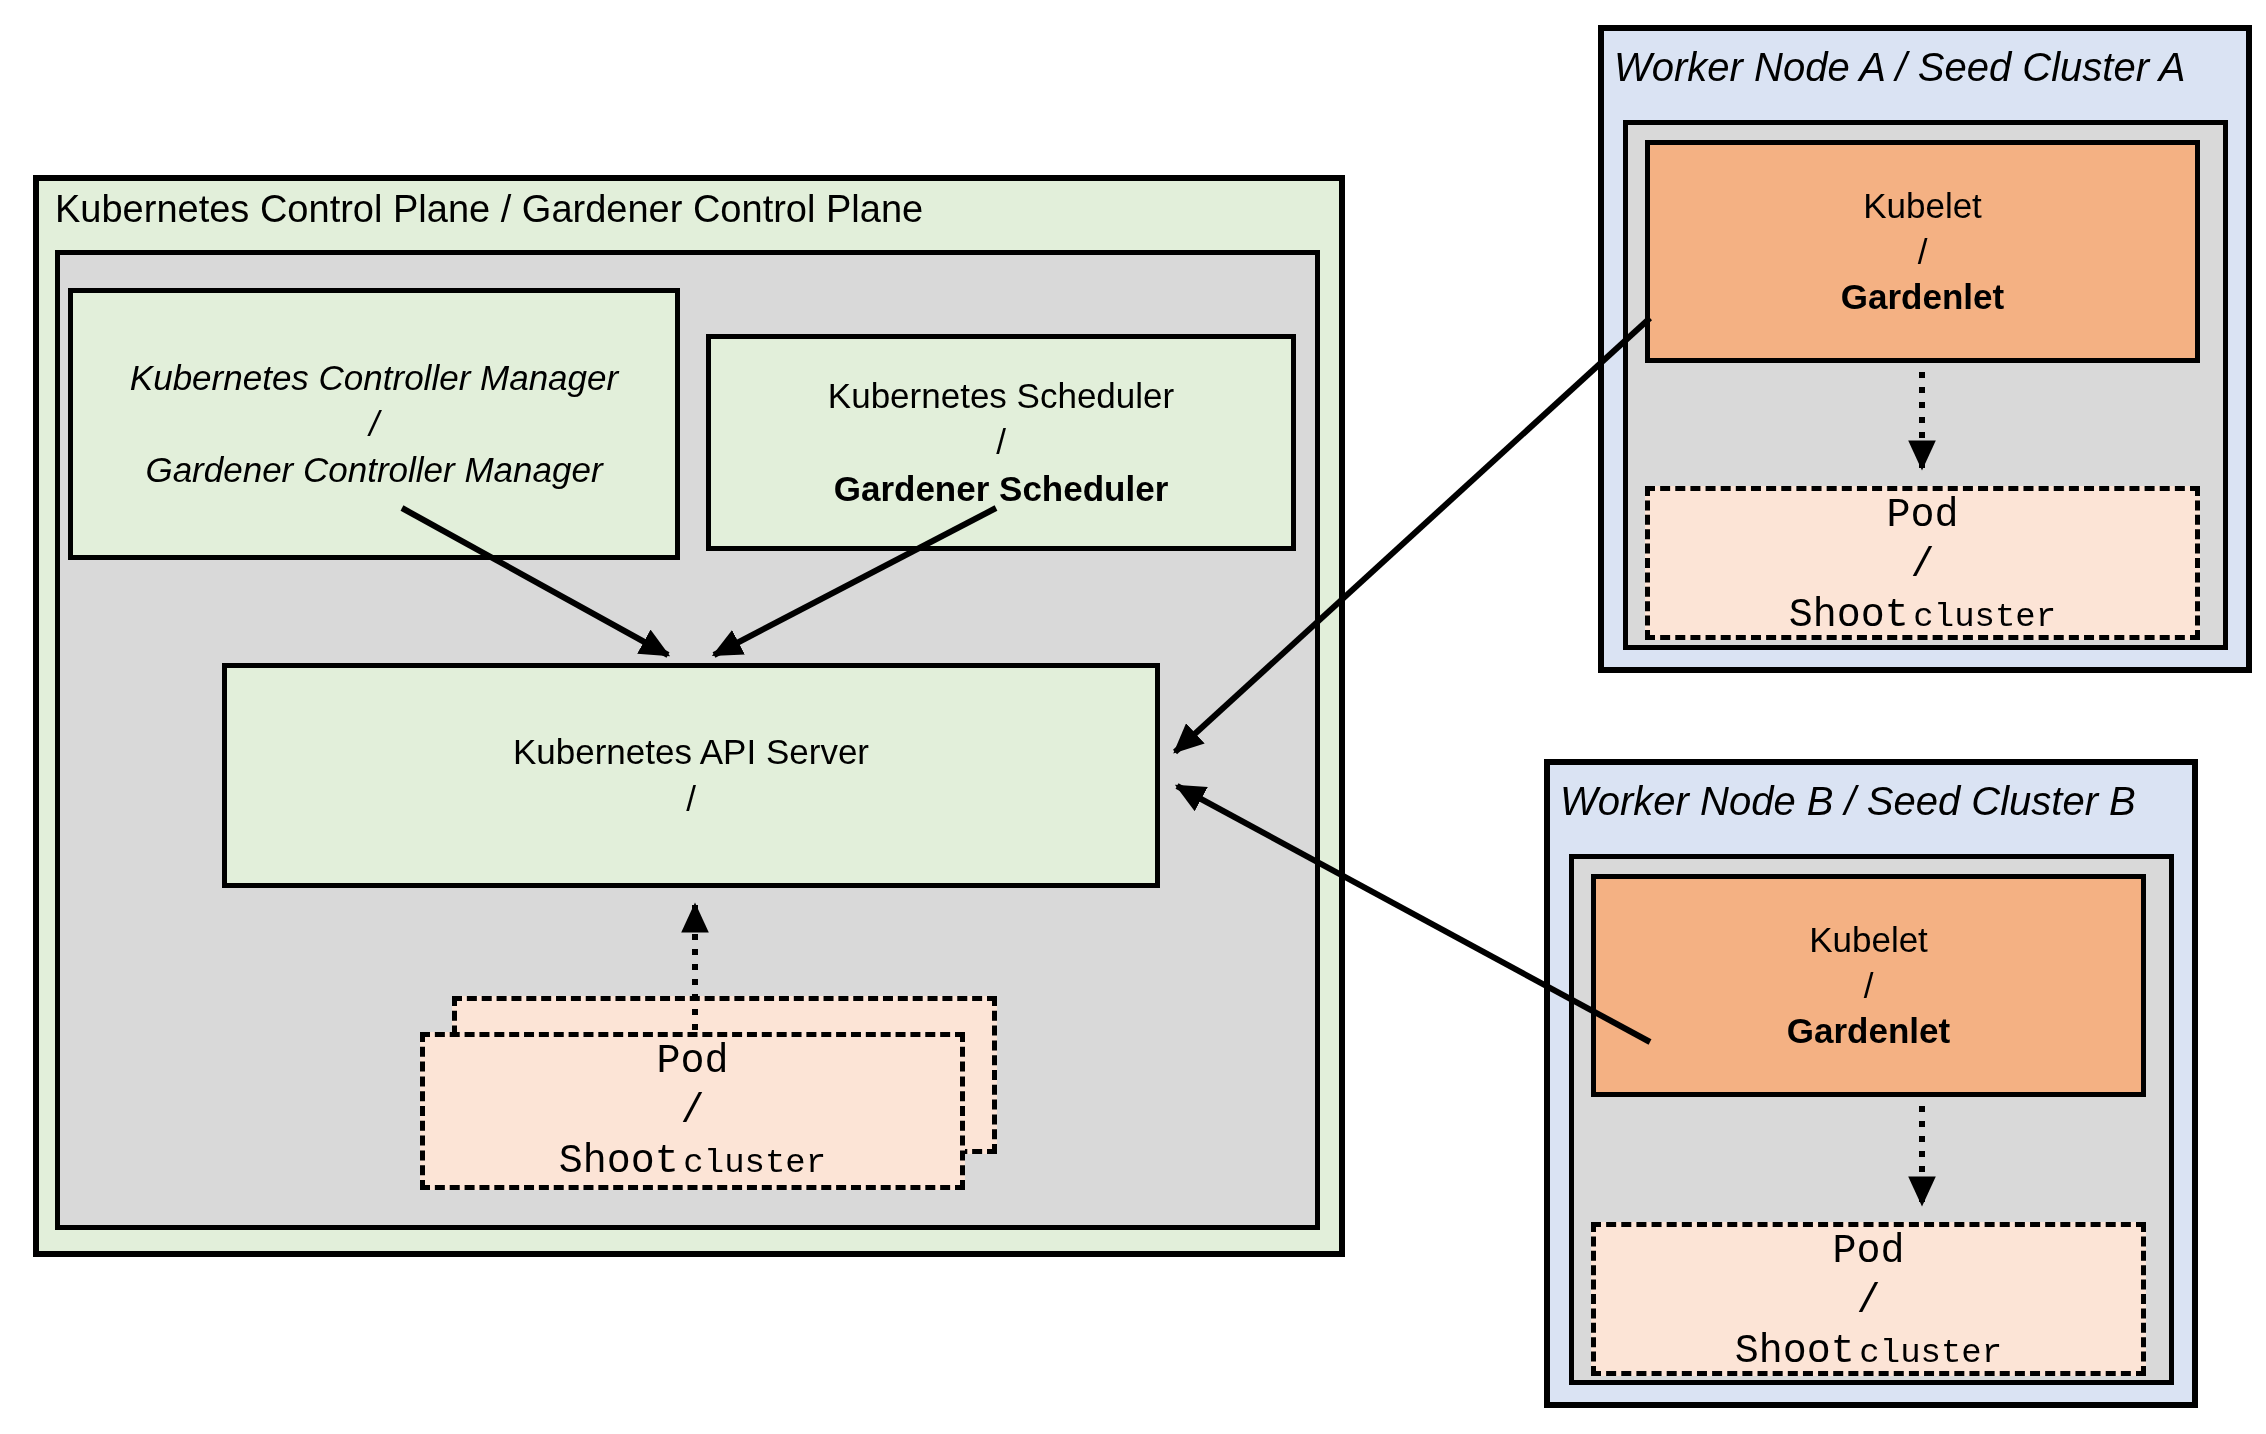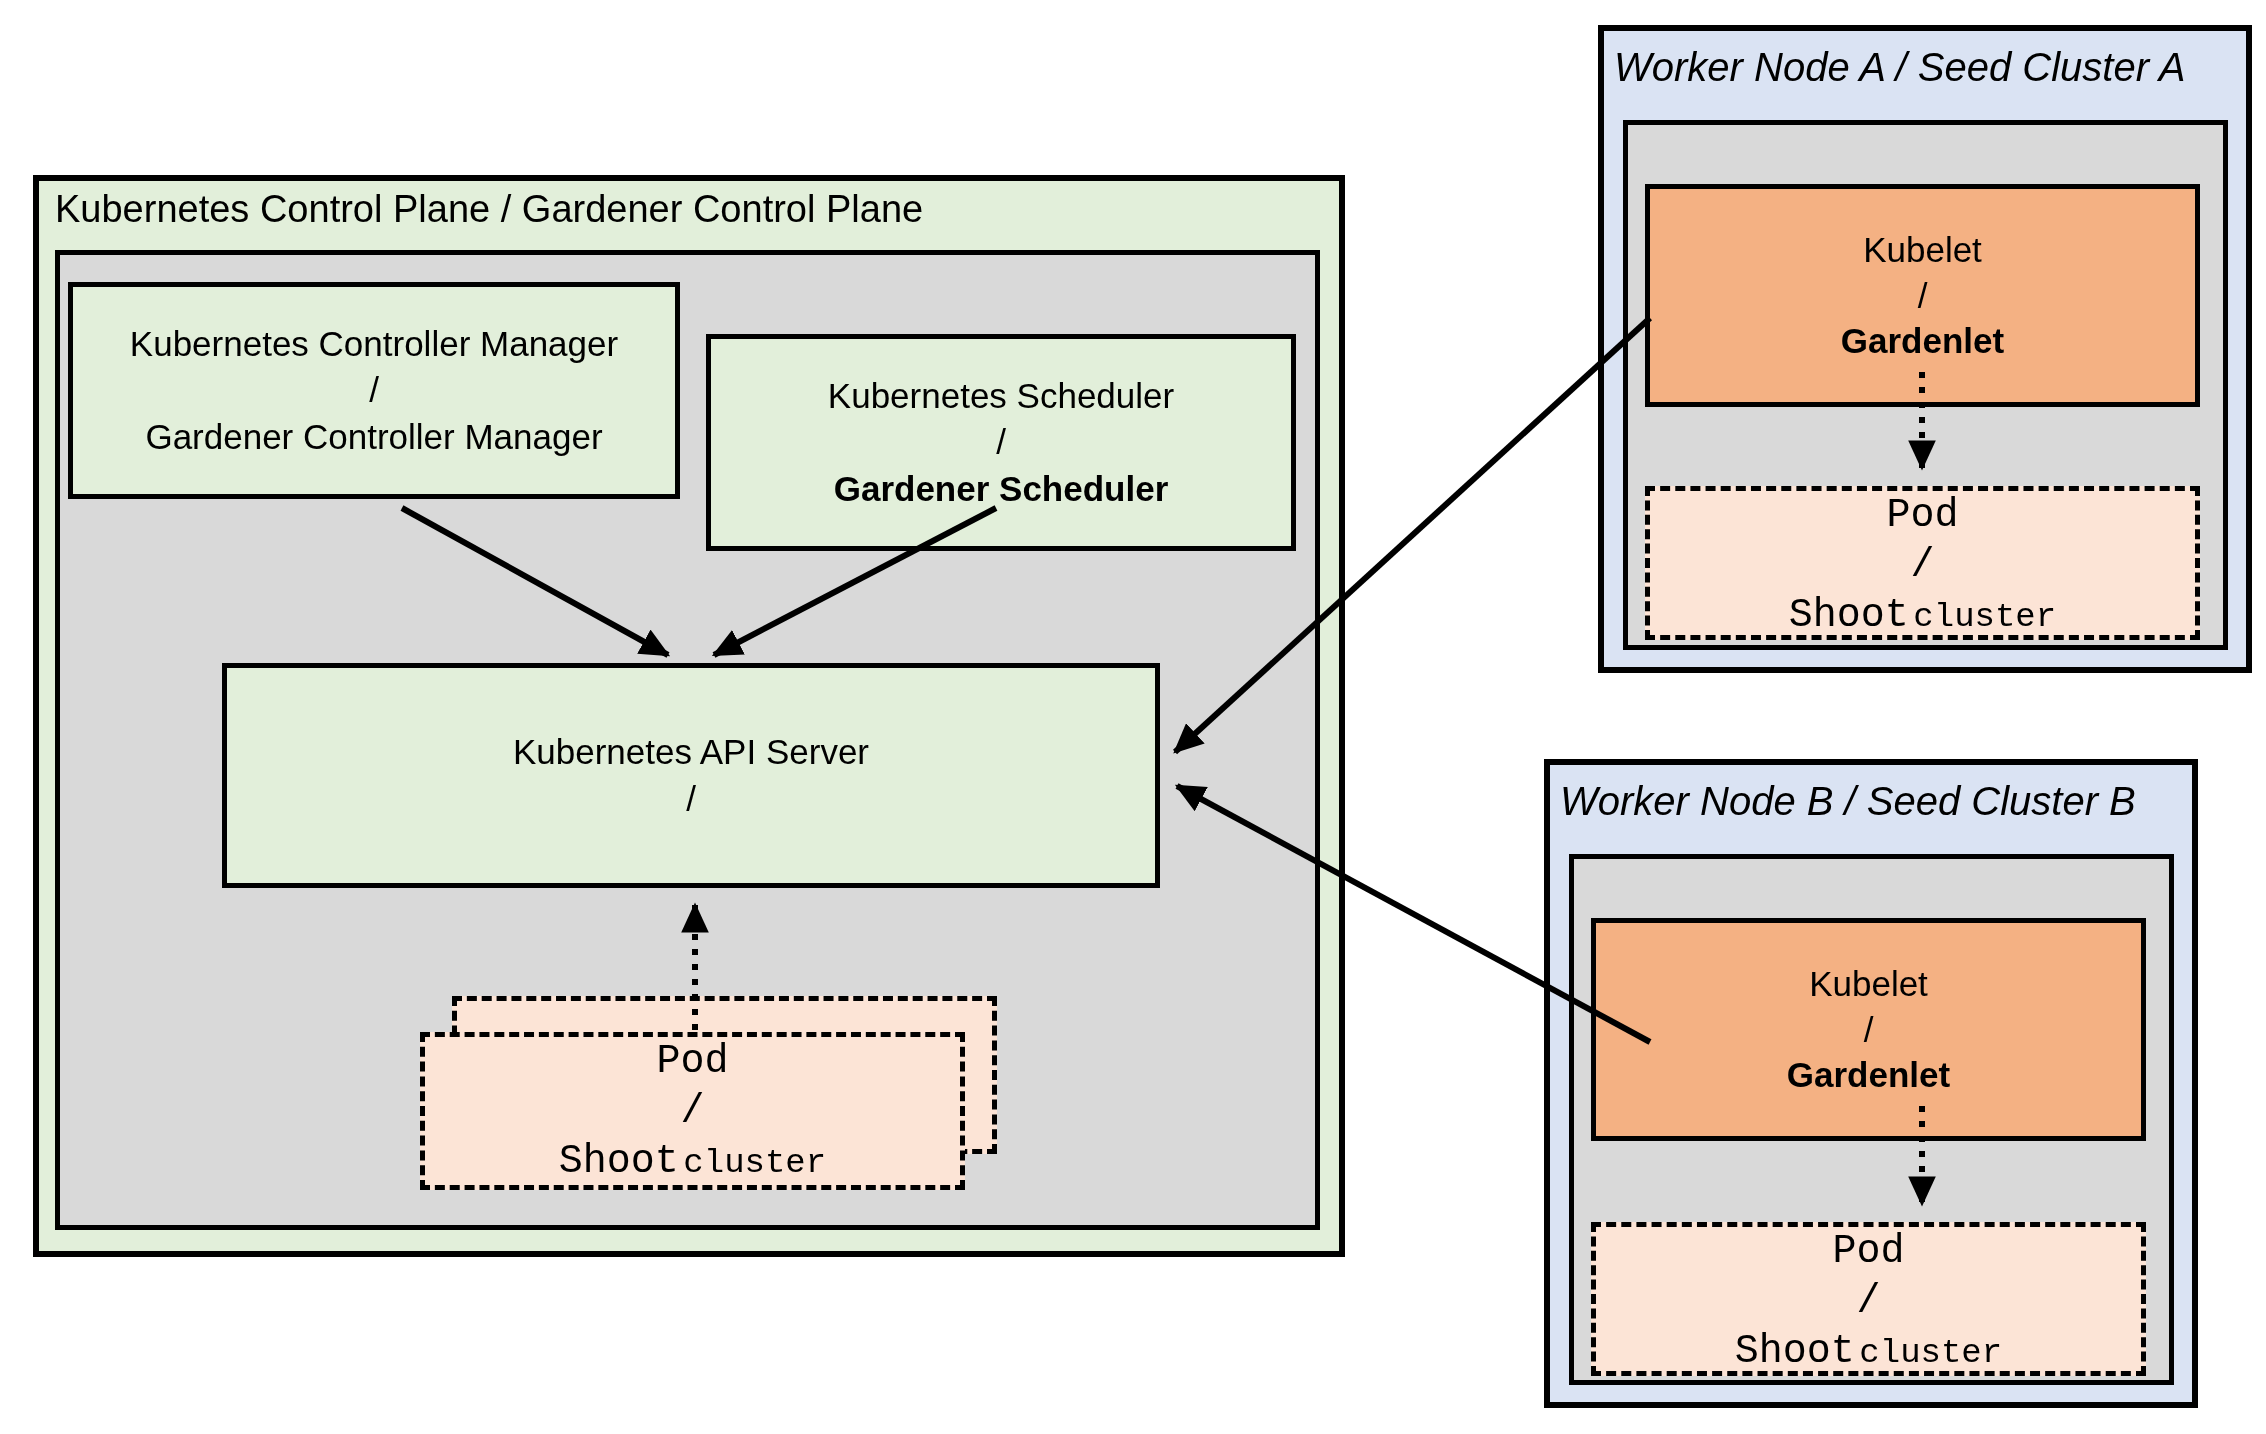--- a/index.html
+++ b/index.html
@@ -22,27 +22,27 @@
   .wn-a{left:1598px;top:25px;height:648px;}
   .wn-b{left:1544px;top:759px;height:649px;padding-left:12px;}
   .wn-title{position:absolute;left:10px;top:12px;font-size:40px;line-height:1.2;white-space:nowrap;font-style:italic;}
   .wn-gray{position:absolute;left:19px;top:89px;width:605px;height:530px;background:var(--gray);border:5px solid var(--line);}
   .wn-b .wn-gray{height:531px;}
 
   
   .comp{position:absolute;display:flex;flex-direction:column;align-items:center;justify-content:center;
         text-align:center;background:var(--green);border:5px solid var(--line);
         font-size:35px;line-height:1.32;}
-  .kcm{left:8px;top:27px;width:612px;height:217px;}
+  .kcm{left:8px;top:33px;width:612px;height:272px;font-style:italic;}
   .sched{left:646px;top:33px;width:590px;height:217px;margin-top:46px;}
   .api{left:162px;top:408px;width:938px;height:225px;}
 
   .kubelet{position:absolute;left:17px;top:15px;width:555px;height:223px;background:var(--orange);
            border:5px solid var(--line);display:flex;flex-direction:column;align-items:center;
-           justify-content:center;text-align:center;font-size:35px;line-height:1.3;margin-top:44px;}
+           justify-content:center;text-align:center;font-size:35px;line-height:1.3;}
 
   .pod-box{position:absolute;background:var(--peach);border:5px dashed var(--line);
            display:flex;flex-direction:column;align-items:center;
            text-align:center;line-height:1.25;}
   .mono{font-family:"Liberation Mono","DejaVu Sans Mono",monospace;font-size:40px;}
   .sans-word{font-family:Liberation Mono, monospace;font-size:34px;}
   .pod-back{left:392px;top:741px;width:545px;height:158px;z-index:1;}
   .pod-front{left:360px;top:777px;width:545px;height:158px;z-index:2;}
   .wn-pod{left:17px;width:555px;height:154px;}
   .wn-a-pod{top:361px;}

